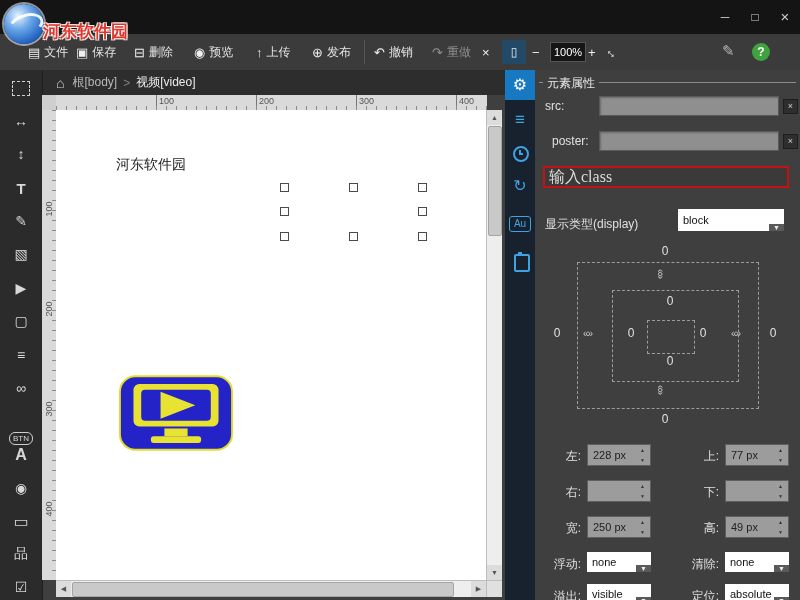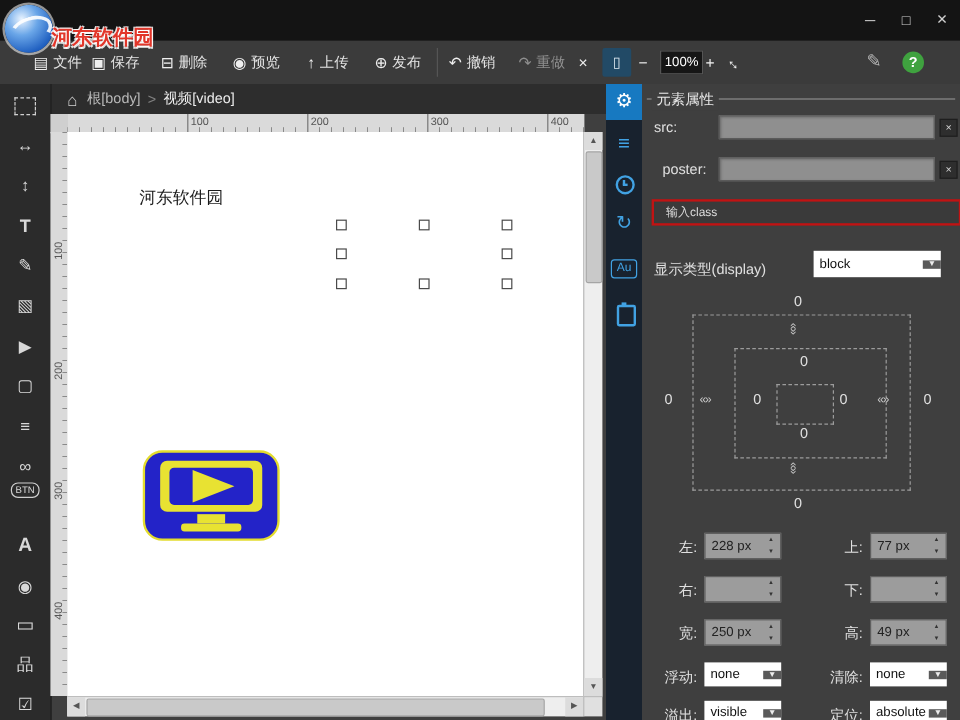--- a/index.html
+++ b/index.html
@@ -38,21 +38,21 @@
   .breadcrumb{position:absolute;left:42px;top:70px;width:463px;height:25px;background:#2d2d2d;display:flex;align-items:center;font-size:12px;color:#b8b8b8;}
   .bc-home{margin-left:14px;font-size:14px;color:#d0d0d0;}
   .bc-root{margin-left:8px;}
   .bc-sep{margin:0 6px;color:#808080;}
   .bc-cur{color:#ececec;}
 
   
   .sidebar{position:absolute;left:0;top:70px;width:42px;height:530px;background:#2b2b2b;border-right:1px solid #1f1f1f;overflow:hidden;}
   .tool{position:absolute;left:7px;width:28px;height:28px;display:flex;align-items:center;justify-content:center;color:#d8d8d8;font-size:14px;}
   .t1{top:4px}.t2{top:37px}.t3{top:70px}.t4{top:104px}.t5{top:137px}.t6{top:170px}.t7{top:204px}.t8{top:237px}
-  .t9{top:271px}.t10{top:304px}.t11{top:324px}.t12{top:371px}.t13{top:404px}.t14{top:437px}.t15{top:470px}.t16{top:503px}
+  .t9{top:271px}.t10{top:304px}.t11{top:354px}.t12{top:371px}.t13{top:404px}.t14{top:437px}.t15{top:470px}.t16{top:503px}
   .marq{width:16px;height:13px;border:1px dashed #cfcfcf;}
   .t4 span{font-size:15px;font-weight:bold;}
   .t11 span{font-size:8px;border:1px solid #cfcfcf;border-radius:6px;padding:1px 3px;}
   .t12 span{font-size:16px;font-weight:bold;}
   .t14 span{font-size:16px;}
 
   
   .corner{position:absolute;left:42px;top:95px;width:14px;height:15px;background:#cfcfcf;border-right:1px solid #9a9a9a;border-bottom:1px solid #9a9a9a;}
   .hruler{position:absolute;left:56px;top:95px;width:431px;height:15px;background:#dadada;border-bottom:1px solid #9a9a9a;overflow:hidden;}
   .hruler::after{content:"";position:absolute;left:0;right:0;bottom:0;height:4px;background:repeating-linear-gradient(90deg,#8a8a8a 0 1px,transparent 1px 10px);}
@@ -97,23 +97,23 @@
   
   .panel{position:absolute;left:535px;top:70px;width:265px;height:530px;background:#3f3f3f;overflow:hidden;}
   .legend-line{position:absolute;left:4px;top:12px;width:257px;border-top:1px solid #8c8c8c;}
   .legend-text{position:absolute;left:8px;top:5px;background:#3f3f3f;padding:0 4px;font-size:12px;color:#e8e8e8;}
   .plabel{position:absolute;font-size:12px;color:#e0e0e0;white-space:nowrap;}
   .lab-src{left:10px;top:29px}.lab-poster{left:17px;top:64px}.lab-display{left:10px;top:146px}
   .pinput{position:absolute;left:64px;width:178px;height:18px;background:#8f8f8f;border:1px solid #5a5a5a;box-shadow:inset 1px 1px 2px rgba(0,0,0,.25);}
   .in-src{top:26px}.in-poster{top:61px}
   .pclear{position:absolute;left:248px;width:13px;height:13px;background:#2e2e2e;border:1px solid #1e1e1e;color:#cfcfcf;font-size:9px;line-height:12px;text-align:center;}
   .cl-src{top:29px}.cl-poster{top:64px}
-  .classinput{position:absolute;left:8px;top:96px;width:234px;height:18px;background:#3a3a3a;border:2px solid #c11313;color:#e8e8e8;font-size:10px;padding:0 10px;outline:none;font-family:Liberation Sans, sans-serif;}
+  .classinput{position:absolute;left:8px;top:96px;width:234px;height:18px;background:#3a3a3a;border:2px solid #c11313;color:#e8e8e8;font-size:16px;padding:0 4px;outline:none;font-family:Liberation Serif, serif;}
   .classinput::placeholder{color:#dcdcdc;opacity:1;}
-  .select{position:absolute;background:#fff;display:flex;align-items:center;}
+  .select{position:absolute;background:#fff;display:flex;align-items:flex-end;}
   .sel-text{flex:1;padding-left:5px;font-size:11px;color:#111;line-height:20px;white-space:nowrap;overflow:hidden;}
   .sel-arrow{width:15px;background:#5a5a5a;color:#ececec;font-size:7px;display:flex;align-items:center;justify-content:center;}
   .sel-display{left:143px;top:139px;width:106px;height:22px;}
   .sel-display .sel-text{line-height:22px;}
   .sel-float{left:52px;top:482px;width:64px;height:20px;}
   .sel-clearr{left:190px;top:482px;width:64px;height:20px;}
   .sel-overflow{left:52px;top:514px;width:64px;height:20px;}
   .sel-position{left:190px;top:514px;width:64px;height:20px;}
 
   

